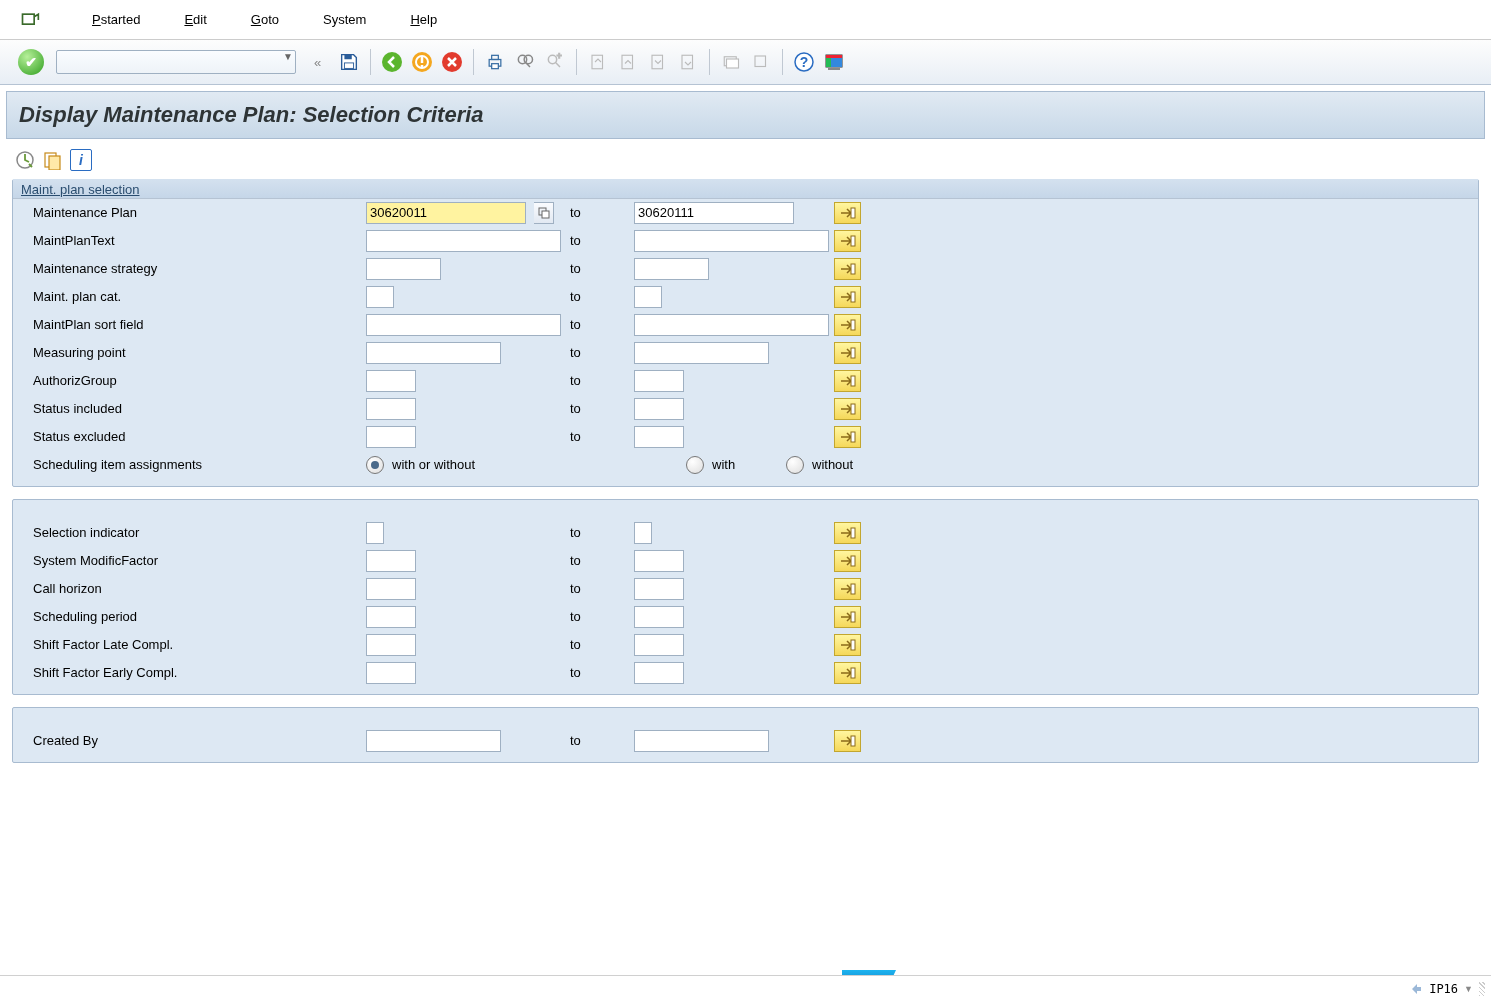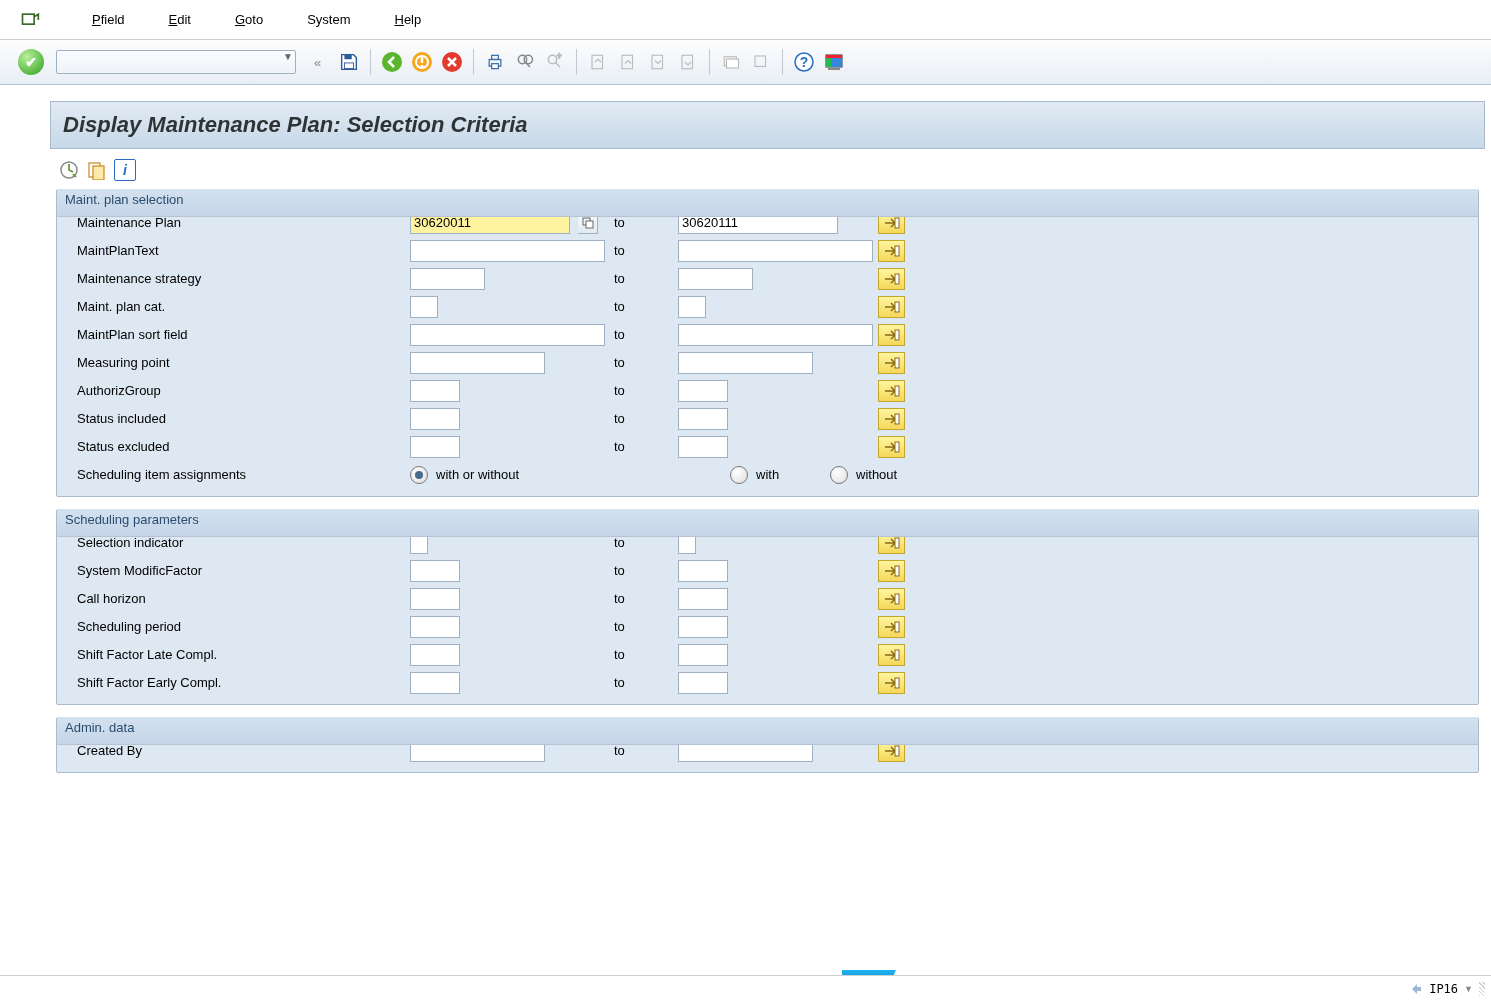--- a/index.html
+++ b/index.html
@@ -8,26 +8,26 @@
 .menubar-icon { width: 20px; height: 20px; margin-right: 30px; }
 .menu-item { padding: 0 22px; cursor: pointer; position: relative; }
 .menu-item span.u { text-decoration: underline; }
 .toolbar { display: flex; align-items: center; height: 45px; padding: 0 18px; background: linear-gradient(#fdfdfd,#e8eef5); border-bottom: 1px solid #b5c3d3; gap: 2px; }
 .tb-sep { width: 1px; height: 26px; background: #c0c8d2; margin: 0 5px; }
 .tb-btn { width: 28px; height: 28px; display: flex; align-items: center; justify-content: center; border-radius: 2px; cursor: pointer; }
 .ok-icon { width: 26px; height: 26px; border-radius: 50%; background: radial-gradient(circle at 35% 30%,#b7f09a,#2e9e1d); display:flex; align-items:center; justify-content:center; }
 .ok-icon::after { content:'✔'; color:#fff; font-size:14px; font-weight:bold; }
 .cmd-input { width: 240px; height: 24px; border: 1px solid #9fb0c2; background: linear-gradient(#fafcff,#eef3f8); border-radius: 2px; padding: 0 18px 0 4px; position:relative; }
 .cmd-drop { position:absolute; right:3px; top:1px; color:#666; font-size:10px; }
-.content { padding: 16px 6px 0 6px; margin-left: 44px; }
+.content { padding: 6px 6px 0 6px; }
 .title-bar { background: linear-gradient(#e1eaf3,#c7d8e8); border: 1px solid #a8bbd0; padding: 10px 12px; font-style: italic; font-weight: bold; font-size: 22px; color: #2e3436; }
 .app-toolbar { padding: 10px 8px 8px 8px; display:flex; gap:6px; }
 .app-btn { width: 22px; height: 22px; display:flex; align-items:center; justify-content:center; cursor:pointer; border-radius:2px; }
 .groupbox { margin: 0 6px 12px 6px; border: 1px solid #a8bbd0; background: #dde8f3; position: relative; padding: 18px 8px 8px 8px; border-radius: 2px; }
-.groupbox-title { position: absolute; top: -1px; left: 0; right: 0; height: 28px; padding: 3px 8px 0 8px; background: linear-gradient(#d4e1ef,#c5d6e8); color: #2a4d6f; font-size:13px; border-bottom:1px solid #b5c3d3; }
+.groupbox-title { position: absolute; top: -1px; left: 0; right: 0; height: 20px; padding: 3px 8px 0 8px; background: linear-gradient(#d4e1ef,#c5d6e8); color: #2a4d6f; font-size:13px; border-bottom:1px solid #b5c3d3;text-decoration:underline; }
 .row { display: flex; align-items: center; height: 27px; margin-top: 1px; }
 .row-label { width: 345px; padding-left: 12px; }
 .row-from { width: 200px; gap: 8px; }
 .row-to-lbl { width: 68px; padding-left: 4px; }
 .row-to { width: 200px; }
 .row-btn { width: 40px; display:flex; }
 input.fld { height: 22px; border: 1px solid #9fb0c2; background: #fff; padding: 0 3px; font-size: 13px; font-family: Arial; }
 input.fld.w1 { width: 160px; }
 input.fld.w2 { width: 195px; }
 input.fld.w3 { width: 75px; }
@@ -47,21 +47,21 @@
 .watermark { position:fixed; bottom:3px; right:60px; color:#ddd; font-size:12px; pointer-events:none; }
 </style>
 </head>
 <body>
 
 <div class="menubar">
   <svg class="menubar-icon" viewBox="0 0 24 24">
       <rect x="3" y="5" width="14" height="12" fill="none" stroke="#3a6a2a" stroke-width="2"></rect>
       <path d="M17 8 L22 5 L22 12" fill="none" stroke="#3a6a2a" stroke-width="2"></path>
     </svg>
-  <div class="menu-item"><span class="u">P</span><span>field</span></div>
+  <div class="menu-item"><span class="u">P</span><span>started</span></div>
   <div class="menu-item"><span class="u">E</span><span>dit</span></div>
   <div class="menu-item"><span class="u">G</span><span>oto</span></div>
   <div class="menu-item"><span>System</span></div>
   <div class="menu-item"><span class="u">H</span><span>elp</span></div>
 </div>
 
 <div class="toolbar">
   <div class="ok-icon"></div>
   <div style="width:8px"></div>
   <div style="position:relative">
@@ -356,21 +356,20 @@
           <span>with</span>
         </div>
       <div class="radio-group">
           <div class="radio"></div>
           <span>without</span>
         </div>
     </div>
   </div>
 
   <div class="groupbox">
-    <div class="groupbox-title"><span>Scheduling parameters</span></div>
 
 
     <div class="row">
       <div class="row-label">Selection indicator</div>
       <div class="row-from"><input class="fld w6" style=""></div>
       <div class="row-to-lbl">to</div>
       <div class="row-to"><input class="fld w6" style=""></div>
       <div class="row-btn">
           <div class="mult-btn">
             <svg viewBox="0 0 16 14">
@@ -451,21 +450,20 @@
             <svg viewBox="0 0 16 14">
               <path d="M1 7h9M7 3l4 4-4 4" stroke="#8a6a1a" stroke-width="1.5" fill="none"></path>
               <rect x="11" y="2" width="4" height="10" fill="#fff" stroke="#8a6a1a"></rect>
             </svg>
           </div>
         </div>
     </div>
   </div>
 
   <div class="groupbox" style="margin-bottom:0">
-    <div class="groupbox-title"><span>Admin. data</span></div>
     <div class="row">
       <div class="row-label">Created By</div>
       <div class="row-from"><input class="fld w4" style=""></div>
       <div class="row-to-lbl">to</div>
       <div class="row-to"><input class="fld w4" style=""></div>
       <div class="row-btn">
           <div class="mult-btn">
             <svg viewBox="0 0 16 14">
               <path d="M1 7h9M7 3l4 4-4 4" stroke="#8a6a1a" stroke-width="1.5" fill="none"></path>
               <rect x="11" y="2" width="4" height="10" fill="#fff" stroke="#8a6a1a"></rect>

